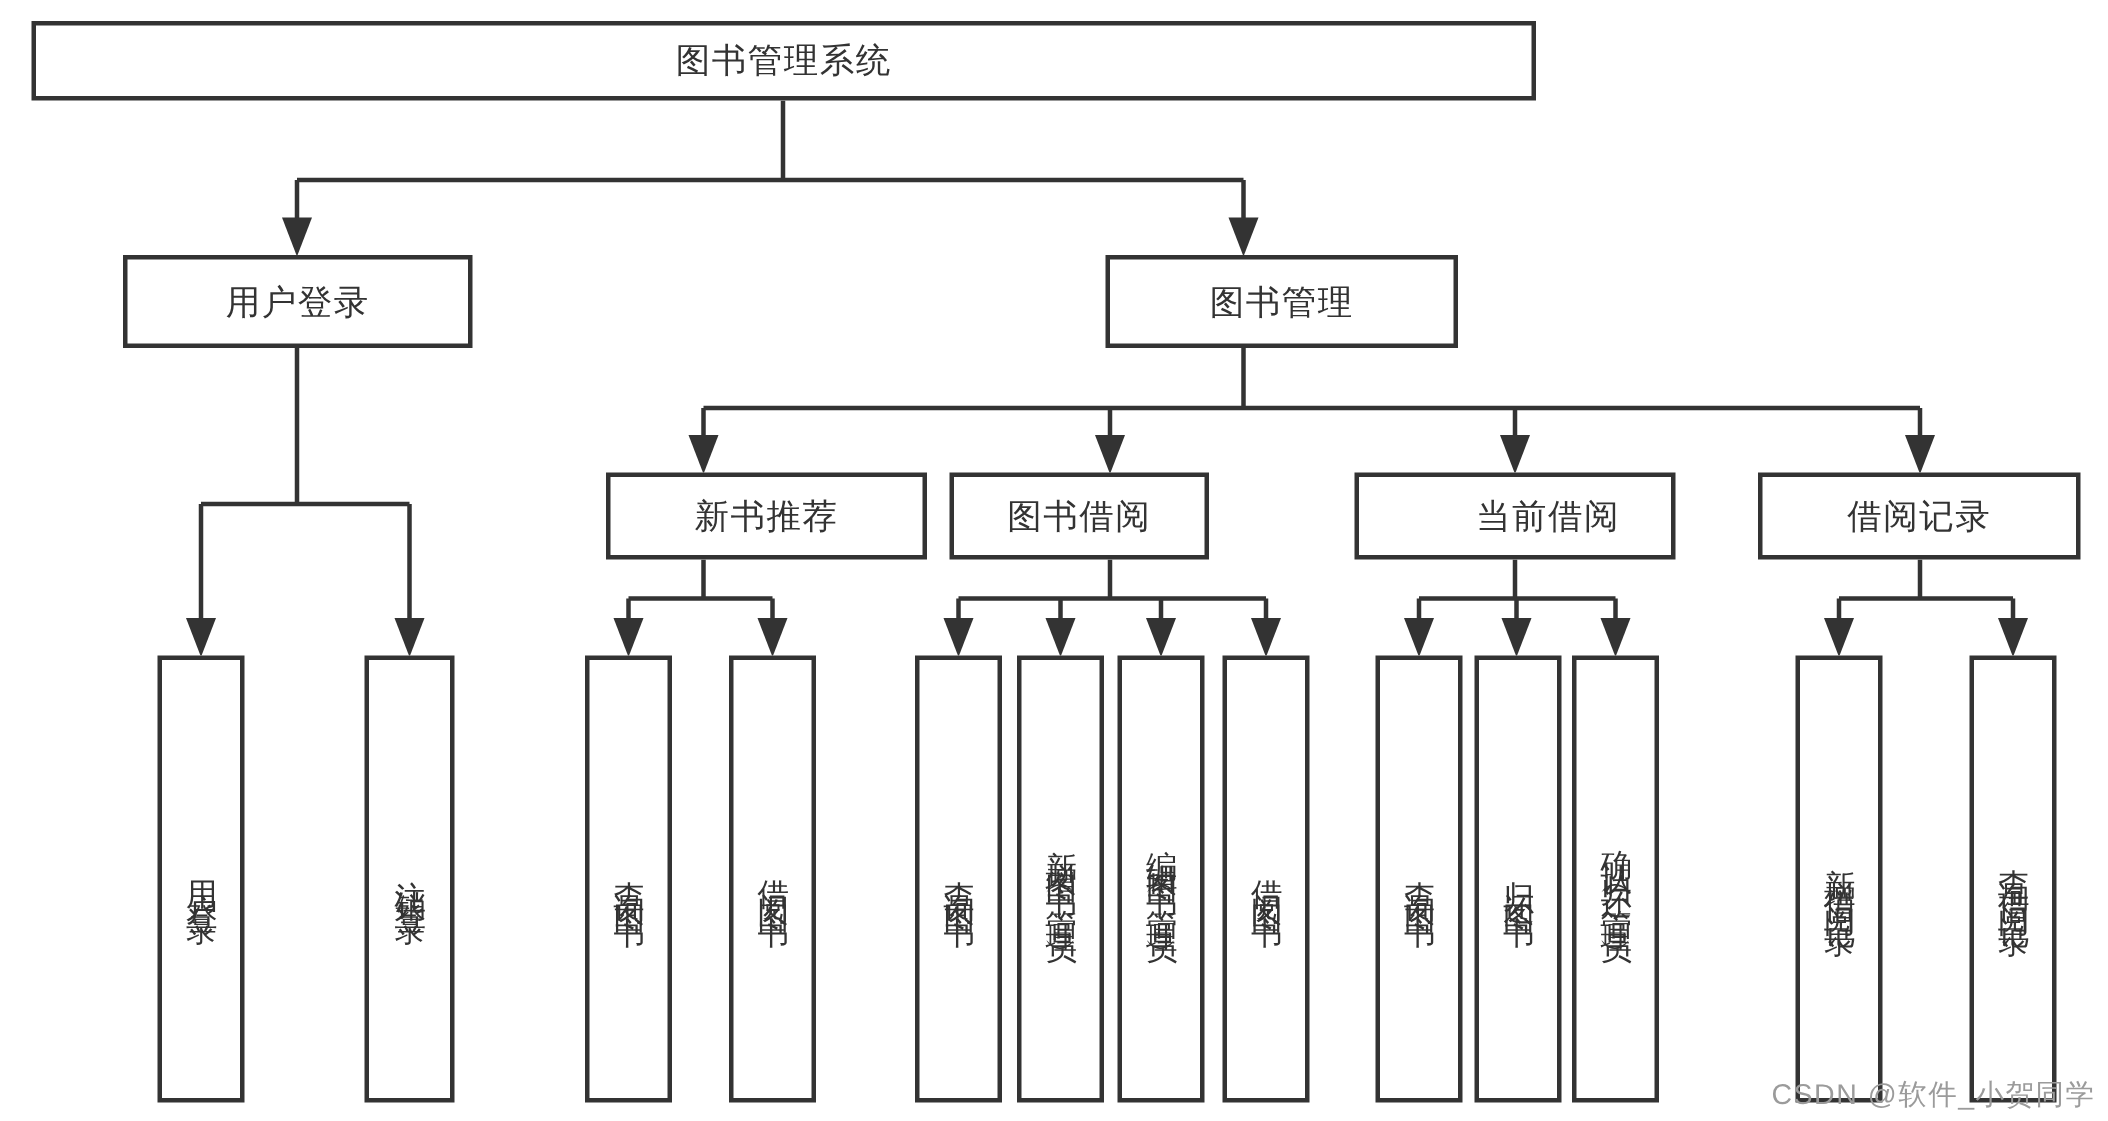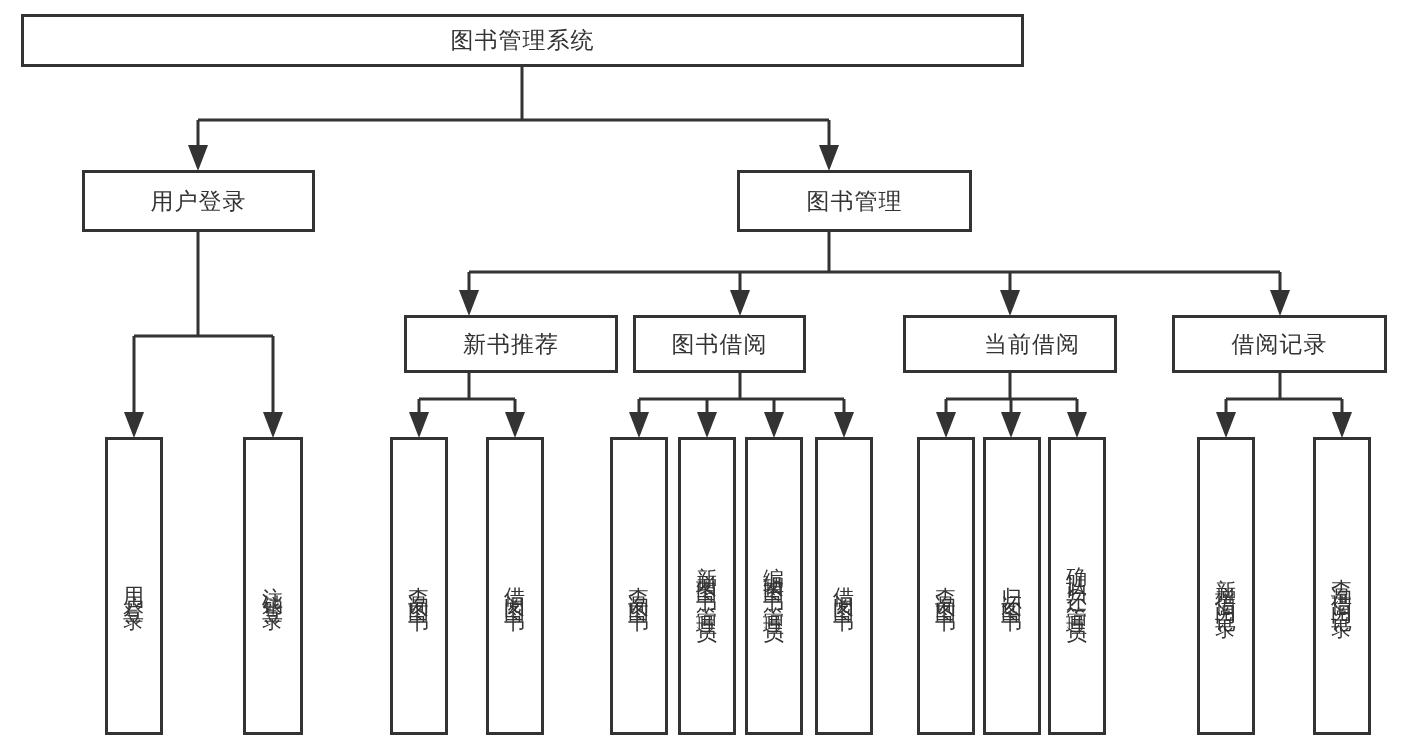--- a/index.html
+++ b/index.html
@@ -150,14 +150,15 @@
     <span class="vtext">确认归还（管理员）</span>
   </div>
 
   <div class="leaf" style="left:1197px;top:437px;width:58px;height:298px;">
     <span class="vtext">新增借阅记录</span>
   </div>
   <div class="leaf" style="left:1313px;top:437px;width:58px;height:298px;">
     <span class="vtext">查询借阅记录</span>
   </div>
 
+  <div class="watermark">CSDN @软件_小贺同学</div>
 
 </div>
 
 </body></html>

